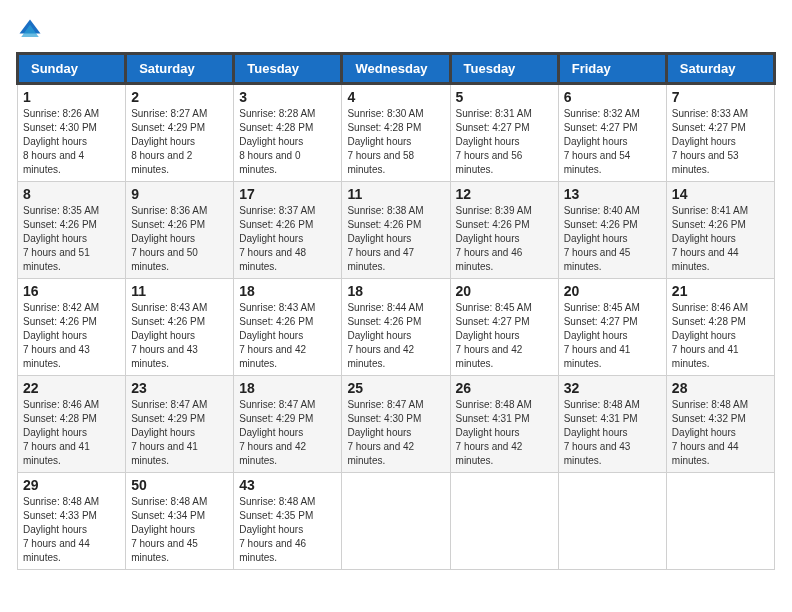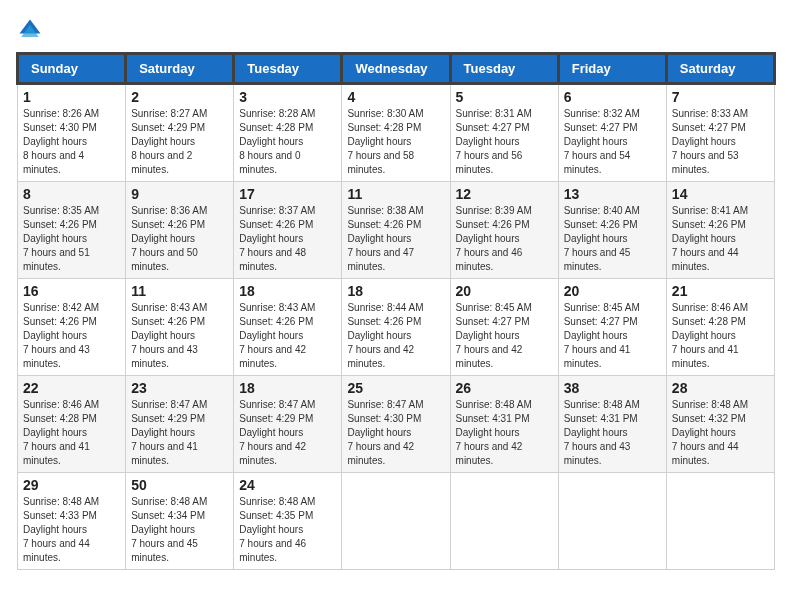--- a/index.html
+++ b/index.html
@@ -174,31 +174,31 @@
         <td><span class="day-num">22</span>
 <span class="day-detail">Sunrise: 8:46 AM<br>Sunset: 4:28 PM<br>Daylight hours<br>7 hours and 41 minutes.</span></td>
         <td><span class="day-num">23</span>
 <span class="day-detail">Sunrise: 8:47 AM<br>Sunset: 4:29 PM<br>Daylight hours<br>7 hours and 41 minutes.</span></td>
         <td><span class="day-num">18</span>
 <span class="day-detail">Sunrise: 8:47 AM<br>Sunset: 4:29 PM<br>Daylight hours<br>7 hours and 42 minutes.</span></td>
         <td><span class="day-num">25</span>
 <span class="day-detail">Sunrise: 8:47 AM<br>Sunset: 4:30 PM<br>Daylight hours<br>7 hours and 42 minutes.</span></td>
         <td><span class="day-num">26</span>
 <span class="day-detail">Sunrise: 8:48 AM<br>Sunset: 4:31 PM<br>Daylight hours<br>7 hours and 42 minutes.</span></td>
-        <td><span class="day-num">38</span>
+        <td><span class="day-num">32</span>
 <span class="day-detail">Sunrise: 8:48 AM<br>Sunset: 4:31 PM<br>Daylight hours<br>7 hours and 43 minutes.</span></td>
         <td><span class="day-num">28</span>
 <span class="day-detail">Sunrise: 8:48 AM<br>Sunset: 4:32 PM<br>Daylight hours<br>7 hours and 44 minutes.</span></td>
       </tr>
       <tr>
         <td><span class="day-num">29</span>
 <span class="day-detail">Sunrise: 8:48 AM<br>Sunset: 4:33 PM<br>Daylight hours<br>7 hours and 44 minutes.</span></td>
         <td><span class="day-num">50</span>
 <span class="day-detail">Sunrise: 8:48 AM<br>Sunset: 4:34 PM<br>Daylight hours<br>7 hours and 45 minutes.</span></td>
-        <td><span class="day-num">24</span>
+        <td><span class="day-num">43</span>
 <span class="day-detail">Sunrise: 8:48 AM<br>Sunset: 4:35 PM<br>Daylight hours<br>7 hours and 46 minutes.</span></td>
         <td class="empty-cell"></td>
         <td class="empty-cell"></td>
         <td class="empty-cell"></td>
         <td class="empty-cell"></td>
       </tr>
     </tbody>
 </table>
 
 </body></html>

